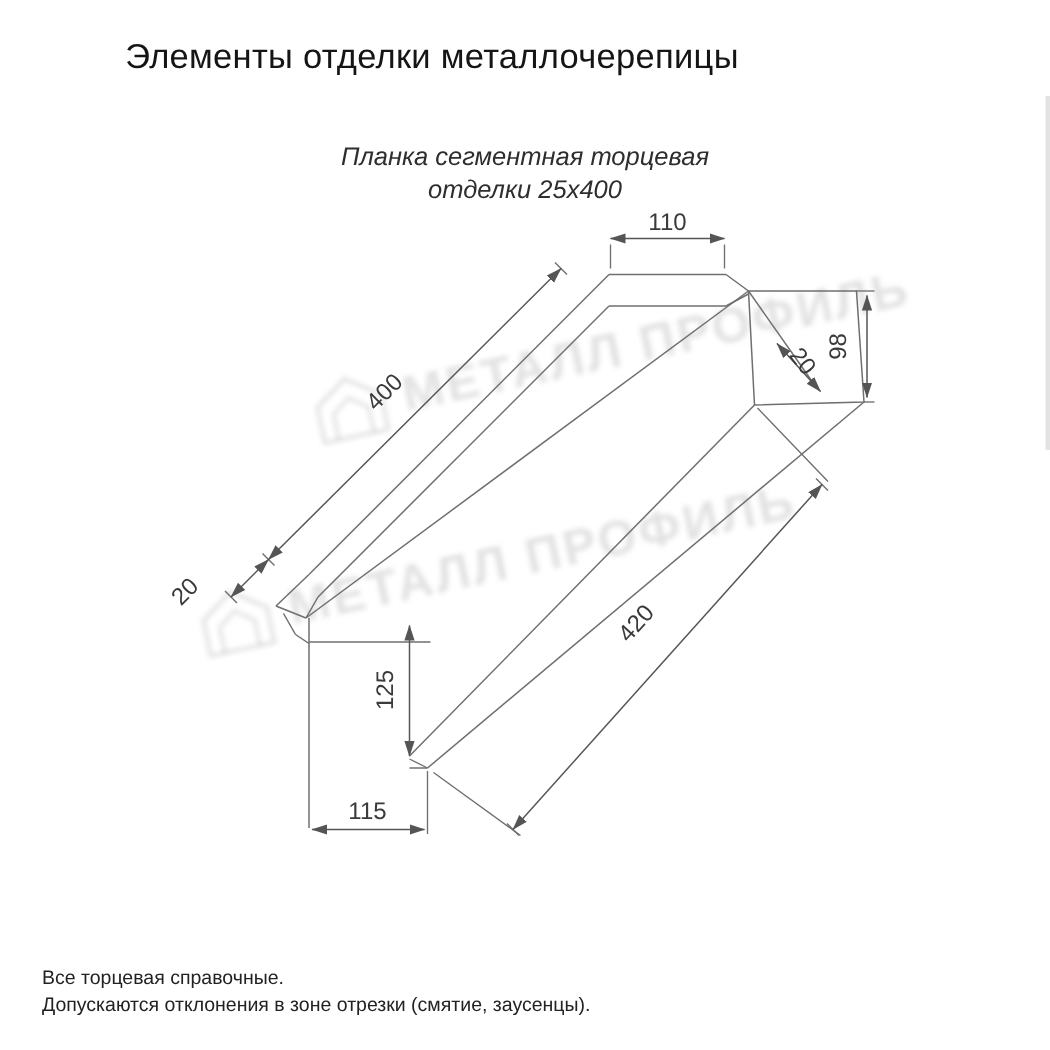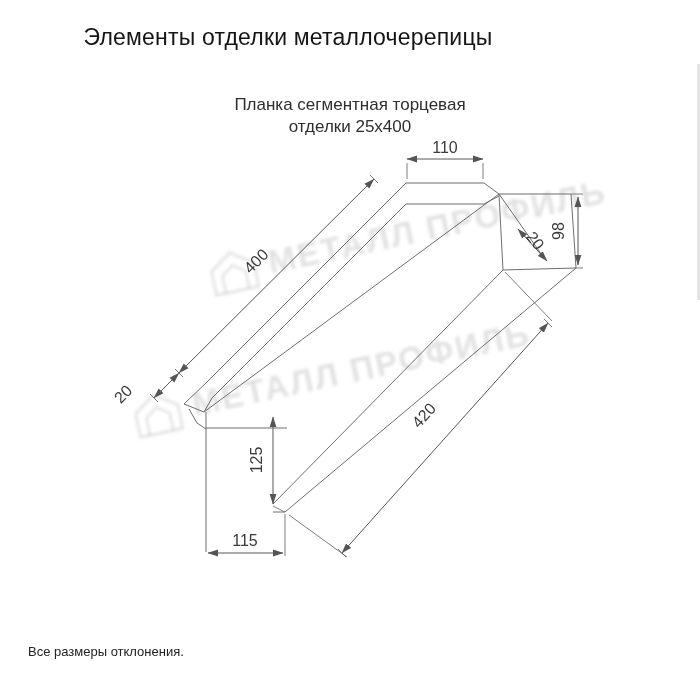--- a/index.html
+++ b/index.html
@@ -6,21 +6,21 @@
   .page{
     position:relative;width:700px;height:700px;background:#ffffff;overflow:hidden;
     font-family:"Liberation Sans", sans-serif;
   }
   .title{
     position:absolute;top:24px;left:0;width:576px;text-align:center;
     font-size:23px;color:#151515;letter-spacing:.2px;
   }
   .subtitle{
     position:absolute;top:94px;left:0;width:700px;text-align:center;
-    font-size:17px;color:#2e2e2e;line-height:1.3;
+    font-size:17px;color:#2e2e2e;line-height:1.3;font-style:italic;
   }
   .notes{
     position:absolute;left:28px;top:643px;font-size:13px;color:#222;line-height:1.4;
   }
   .watermark{
     position:absolute;display:flex;align-items:center;gap:10px;
     color:rgba(110,110,110,0.20);
     filter:blur(1.6px);
     font-weight:bold;font-size:33px;letter-spacing:2px;white-space:nowrap;
     transform:rotate(-12deg);transform-origin:left center;
@@ -128,16 +128,17 @@
       <text x="127" y="398" transform="rotate(-45 127 398)">20</text>
       <text x="262" y="460" transform="rotate(-90 262 460)">125</text>
       <text x="245" y="546">115</text>
       <text x="428" y="419" transform="rotate(-48 428 419)">420</text>
     </g>
   </svg>
 
   <div class="edge-artifact"></div>
 
   <div class="notes">
-    <div>Все размеры отклонения.</div>
+    <div>Все торцевая справочные.</div>
+    <div>Допускаются отклонения в зоне отрезки (смятие, заусенцы).</div>
   </div>
 
 </div>
 
 </body></html>

